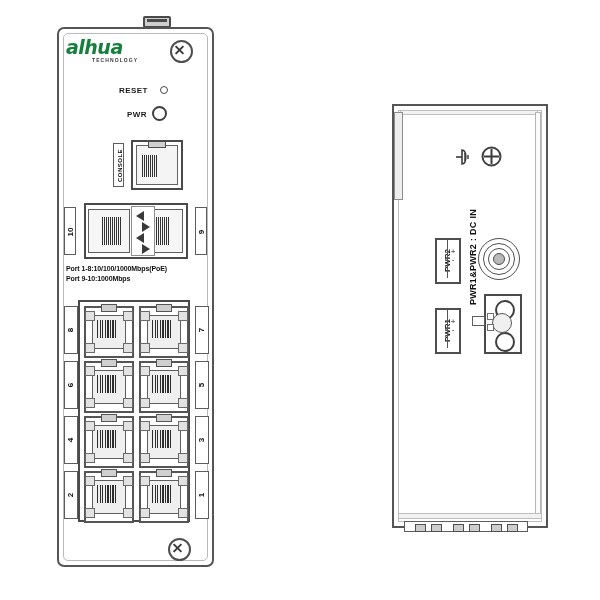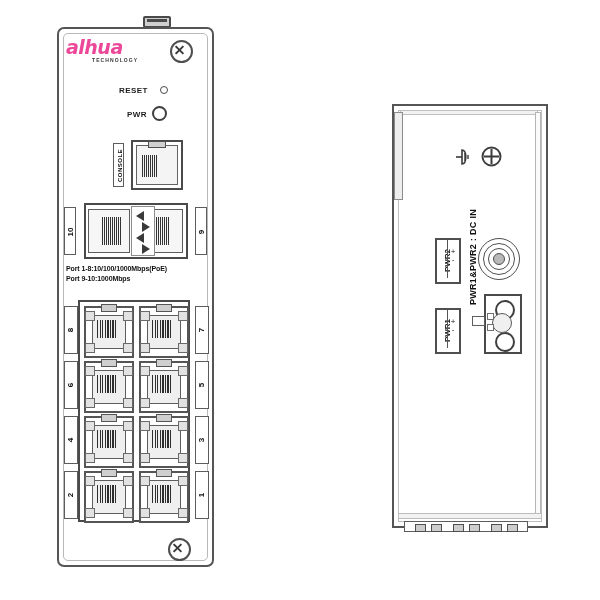--- a/index.html
+++ b/index.html
@@ -22,21 +22,21 @@
   #front-inner{left:63px;top:33px;width:145px;height:528px;border:1px solid #b9b9b9;border-radius:5px;background:#fff;}
 
   #top-tab{left:143px;top:16px;width:28px;height:12px;border:2px solid #4a4a4a;background:#cfcfcf;border-radius:2px;}
   #top-tab-slot{left:147px;top:19px;width:20px;height:3px;background:#4a4a4a;}
 
   
   #logo-block{left:66px;top:36px;width:92px;height:30px;}
   #logo-text{
     position:absolute;left:0;top:0;width:92px;height:22px;
     font-size:19px;font-weight:700;font-style:italic;letter-spacing:-0.5px;
-    color:#ec4899;line-height:22px;
+    color:#15803d;line-height:22px;
     font-family:"DejaVu Sans", sans-serif;
   }
   #logo-sub{
     position:absolute;left:26px;top:20px;width:70px;height:8px;
     font-size:5px;font-weight:700;letter-spacing:1.1px;color:#3a3a3a;line-height:8px;
   }
 
   
   .screw{position:absolute;border:2px solid #4f4f4f;border-radius:50%;background:#fff;}
   .screw .x1,.screw .x2{position:absolute;background:#3a3a3a;}

